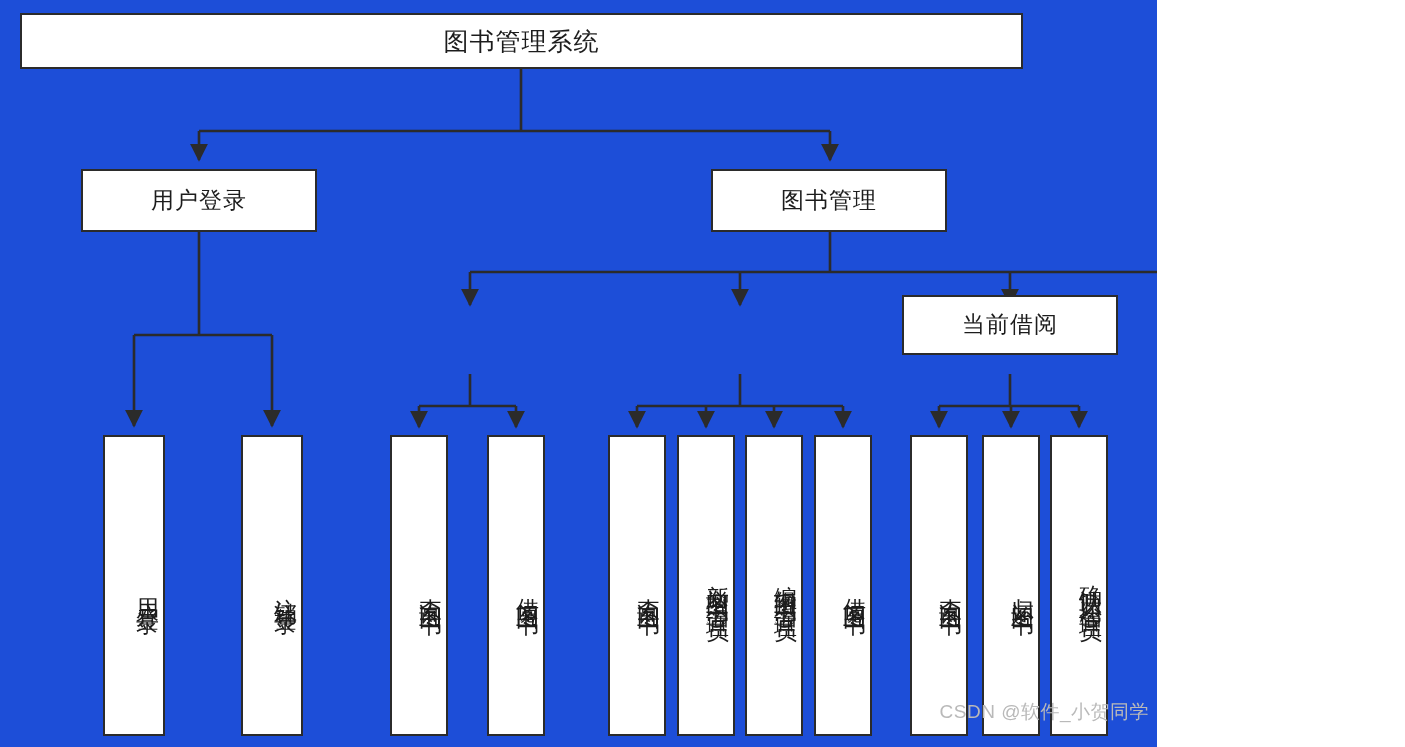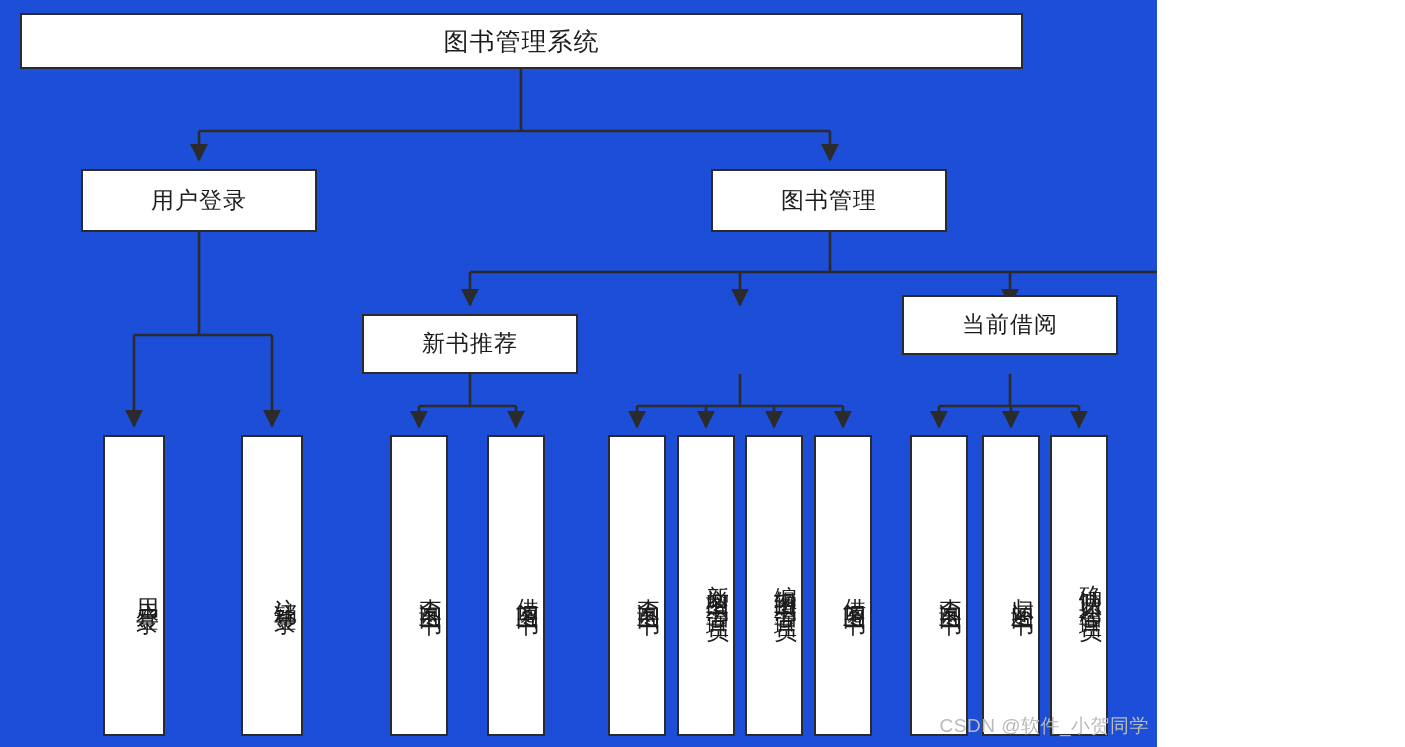--- a/index.html
+++ b/index.html
@@ -49,21 +49,21 @@
     align-items: flex-start;
     justify-content: center;
     padding-top: 8px;
   }
   #title-node {
     font-size: 25px;
   }
   #watermark {
     position: absolute;
     right: 8px;
-    bottom: 8px;
+    bottom: 22px;
     font-size: 19px;
     color: #b9b9b9;
     letter-spacing: 0.5px;
     white-space: nowrap;
     user-select: none;
   }
 </style>
 </head>
 <body>
 
@@ -117,21 +117,20 @@
       <path d="M 1223 406 L 1223 427" marker-end="url(#arrow)"></path>
       <path d="M 1341 406 L 1341 427" marker-end="url(#arrow)"></path>
     </g>
   </svg>
 
   <div class="node horiz" id="title-node" style="left: 20px; top: 13px; width: 1003px; height: 56px;">图书管理系统</div>
 
   <div class="node horiz" style="left: 81px; top: 169px; width: 236px; height: 63px;">用户登录</div>
   <div class="node horiz" style="left: 711px; top: 169px; width: 236px; height: 63px;">图书管理</div>
 
-  <div class="node horiz" style="left: 362px; top: 314px; width: 216px; height: 60px;">新书推荐</div>
   <div class="node horiz" style="left: 902px; top: 295px; width: 216px; height: 60px;">当前借阅</div>
 
   <div class="node vert" style="left: 103px; top: 435px; width: 62px; height: 301px;">用户登录</div>
   <div class="node vert" style="left: 241px; top: 435px; width: 62px; height: 301px;">注销登录</div>
   <div class="node vert" style="left: 390px; top: 435px; width: 58px; height: 301px;">查询图书</div>
   <div class="node vert" style="left: 487px; top: 435px; width: 58px; height: 301px;">借阅图书</div>
   <div class="node vert" style="left: 608px; top: 435px; width: 58px; height: 301px;">查询图书</div>
   <div class="node vert" style="left: 677px; top: 435px; width: 58px; height: 301px;">新增图书（管理员）</div>
   <div class="node vert" style="left: 745px; top: 435px; width: 58px; height: 301px;">编辑图书（管理员）</div>
   <div class="node vert" style="left: 814px; top: 435px; width: 58px; height: 301px;">借阅图书</div>

